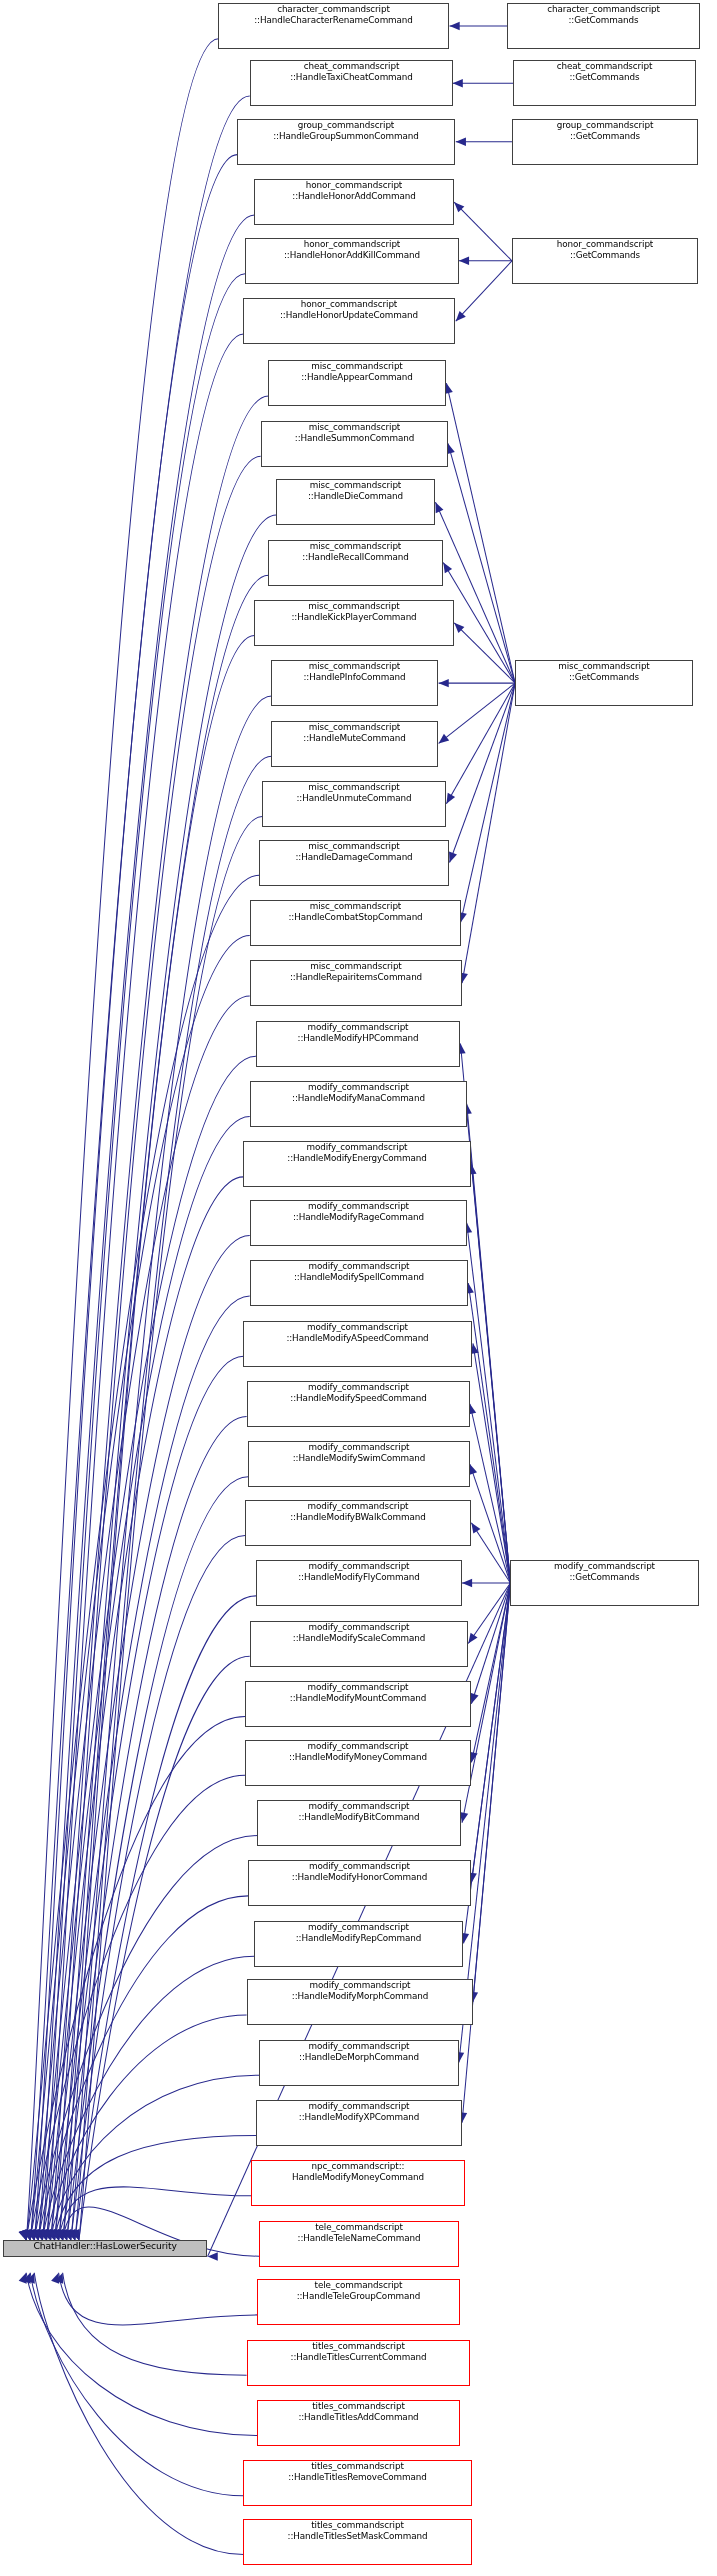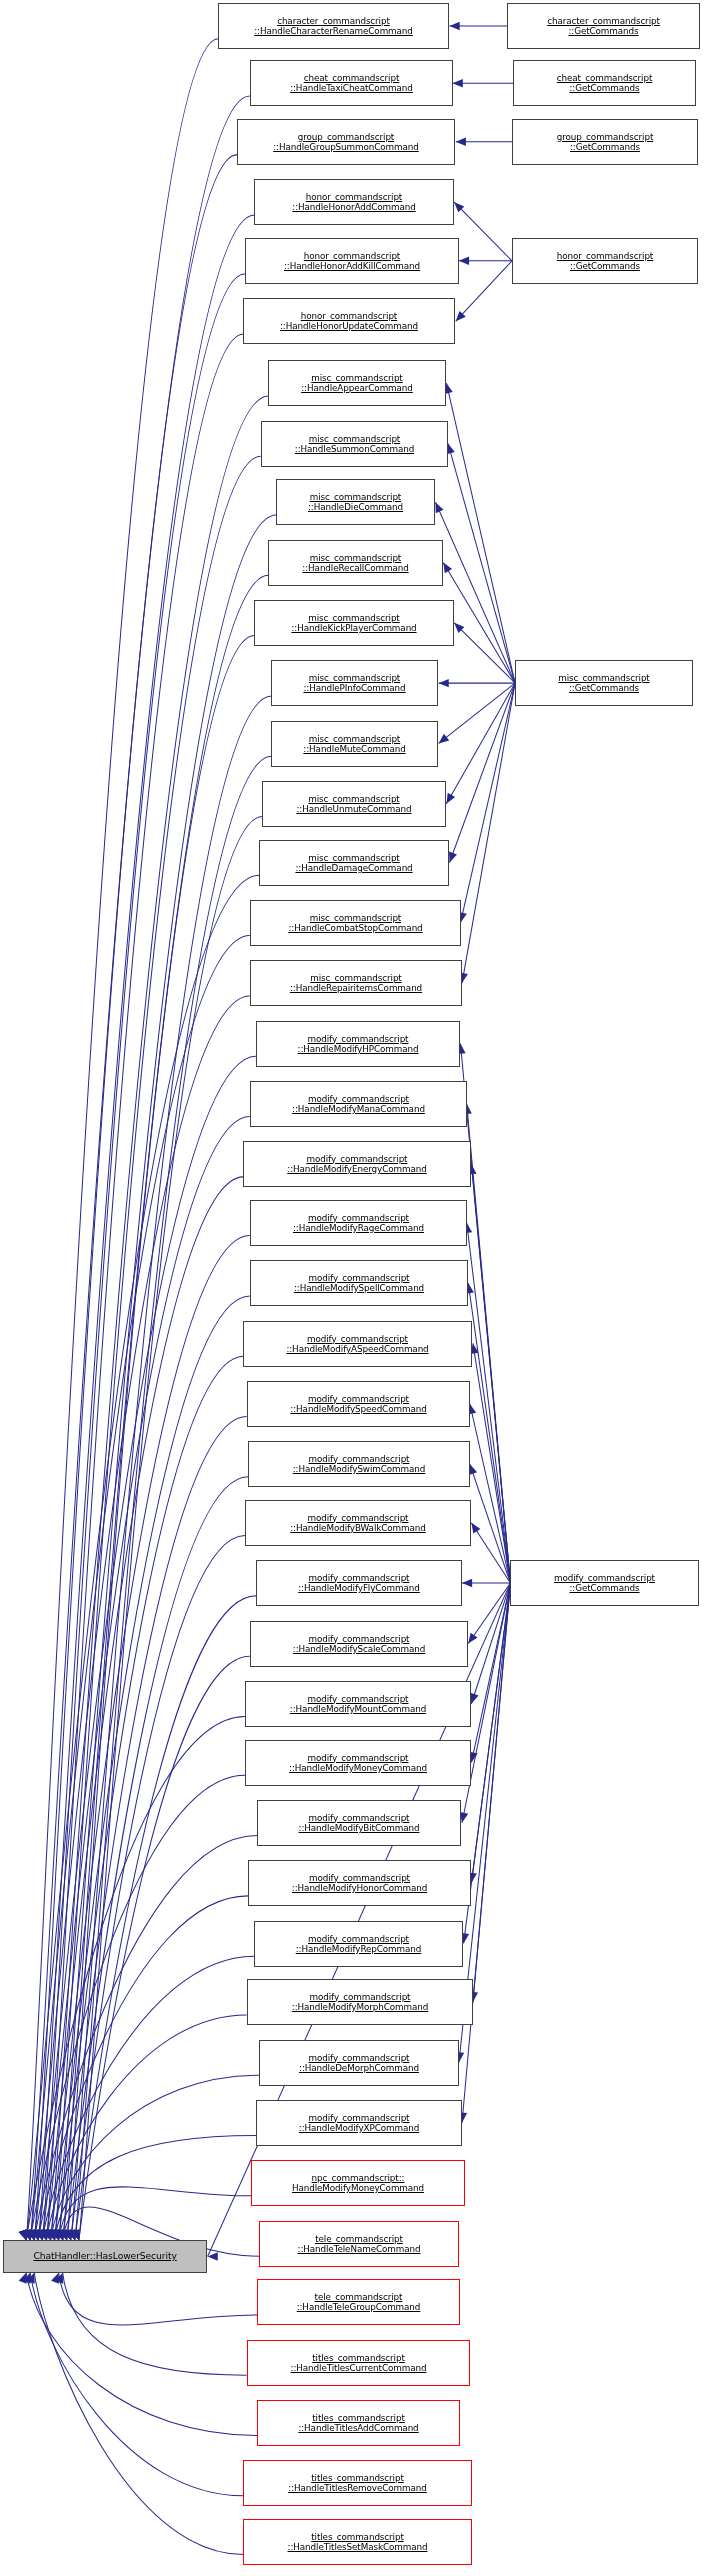--- a/index.html
+++ b/index.html
@@ -13,33 +13,31 @@
     overflow:hidden;
   }
   svg.edges{
     position:absolute;left:0;top:0;width:718px;height:2576px;
     pointer-events:none;
   }
   .node{
     position:absolute;
     box-sizing:border-box;
     display:flex;
-    align-items:center;
     justify-content:center;
     text-align:center;
     font-size:8.8px;
     line-height:10.5px;
     color:#000000;
     background:#ffffff;
     border:0.9px solid #404040;
     letter-spacing:-0.1px;
     white-space:pre-line;
     padding:0 15px;
     z-index:5;
-    text-decoration:underline;
   }
   .node.root{
     background:#bfbfbf;
     border:0.9px solid #404040;
     font-size:9.2px;
   }
   .node.red{
     border:1.3px solid #ff0000;
   }
   .node-label{display:block;white-space:pre-line;}
@@ -204,21 +202,21 @@
       <path d="M 553.7673913043478 1718.301265822785 L 513.1239130434783 2173.0936708860763" fill="none" stroke="#27288c" stroke-width="1.1"></path>
       <polygon points="513.1239130434783,2173.0936708860763 509.52130859368634,2161.7278782969806 518.6847893923052,2162.546792000214" fill="#27288c"></polygon>
       <path d="M 553.7673913043478 1718.301265822785 L 497.8826086956522 2238.5696202531644" fill="none" stroke="#27288c" stroke-width="1.1"></path>
       <polygon points="497.8826086956522,2238.5696202531644 494.4837290027722,2227.141251304214 503.63110890032726,2228.1238198818737" fill="#27288c"></polygon>
       <path d="M 553.7673913043478 1718.301265822785 L 501.26956521739135 2304.0455696202534" fill="none" stroke="#27288c" stroke-width="1.1"></path>
       <polygon points="501.26956521739135,2304.0455696202534 497.6698783220839,2292.678852668743 506.8331486154312,2293.5001184789767" fill="#27288c"></polygon>
       <path d="M 553.7673913043478 1718.301265822785 L 225.2326086956522 2449.1544303797473" fill="none" stroke="#27288c" stroke-width="1.1"></path>
       <polygon points="225.2326086956522,2449.1544303797473 236.2326086956522,2444.5544303797474 236.2326086956522,2453.754430379747" fill="#27288c"></polygon>
     </svg>
   <div id="node-layer">
-      <div class="node root" style="left: 3.1px; top: 2240px; width: 204px; height: 33px;"><span class="node-label">ChatHandler::HasLowerSecurity</span></div>
+      <div class="node root" style="left: 3.1px; top: 2240px; width: 204px; height: 17px;"><span class="node-label">ChatHandler::HasLowerSecurity</span></div>
       <div class="node" style="left: 218px; top: 3.3px; width: 231px; height: 46px;"><span class="node-label">character_commandscript
 ::HandleCharacterRenameCommand</span></div>
       <div class="node" style="left: 250px; top: 60px; width: 203px; height: 46px;"><span class="node-label">cheat_commandscript
 ::HandleTaxiCheatCommand</span></div>
       <div class="node" style="left: 237px; top: 119px; width: 218px; height: 46px;"><span class="node-label">group_commandscript
 ::HandleGroupSummonCommand</span></div>
       <div class="node" style="left: 254px; top: 179px; width: 200px; height: 46px;"><span class="node-label">honor_commandscript
 ::HandleHonorAddCommand</span></div>
       <div class="node" style="left: 245px; top: 238px; width: 214px; height: 46px;"><span class="node-label">honor_commandscript
 ::HandleHonorAddKillCommand</span></div>

